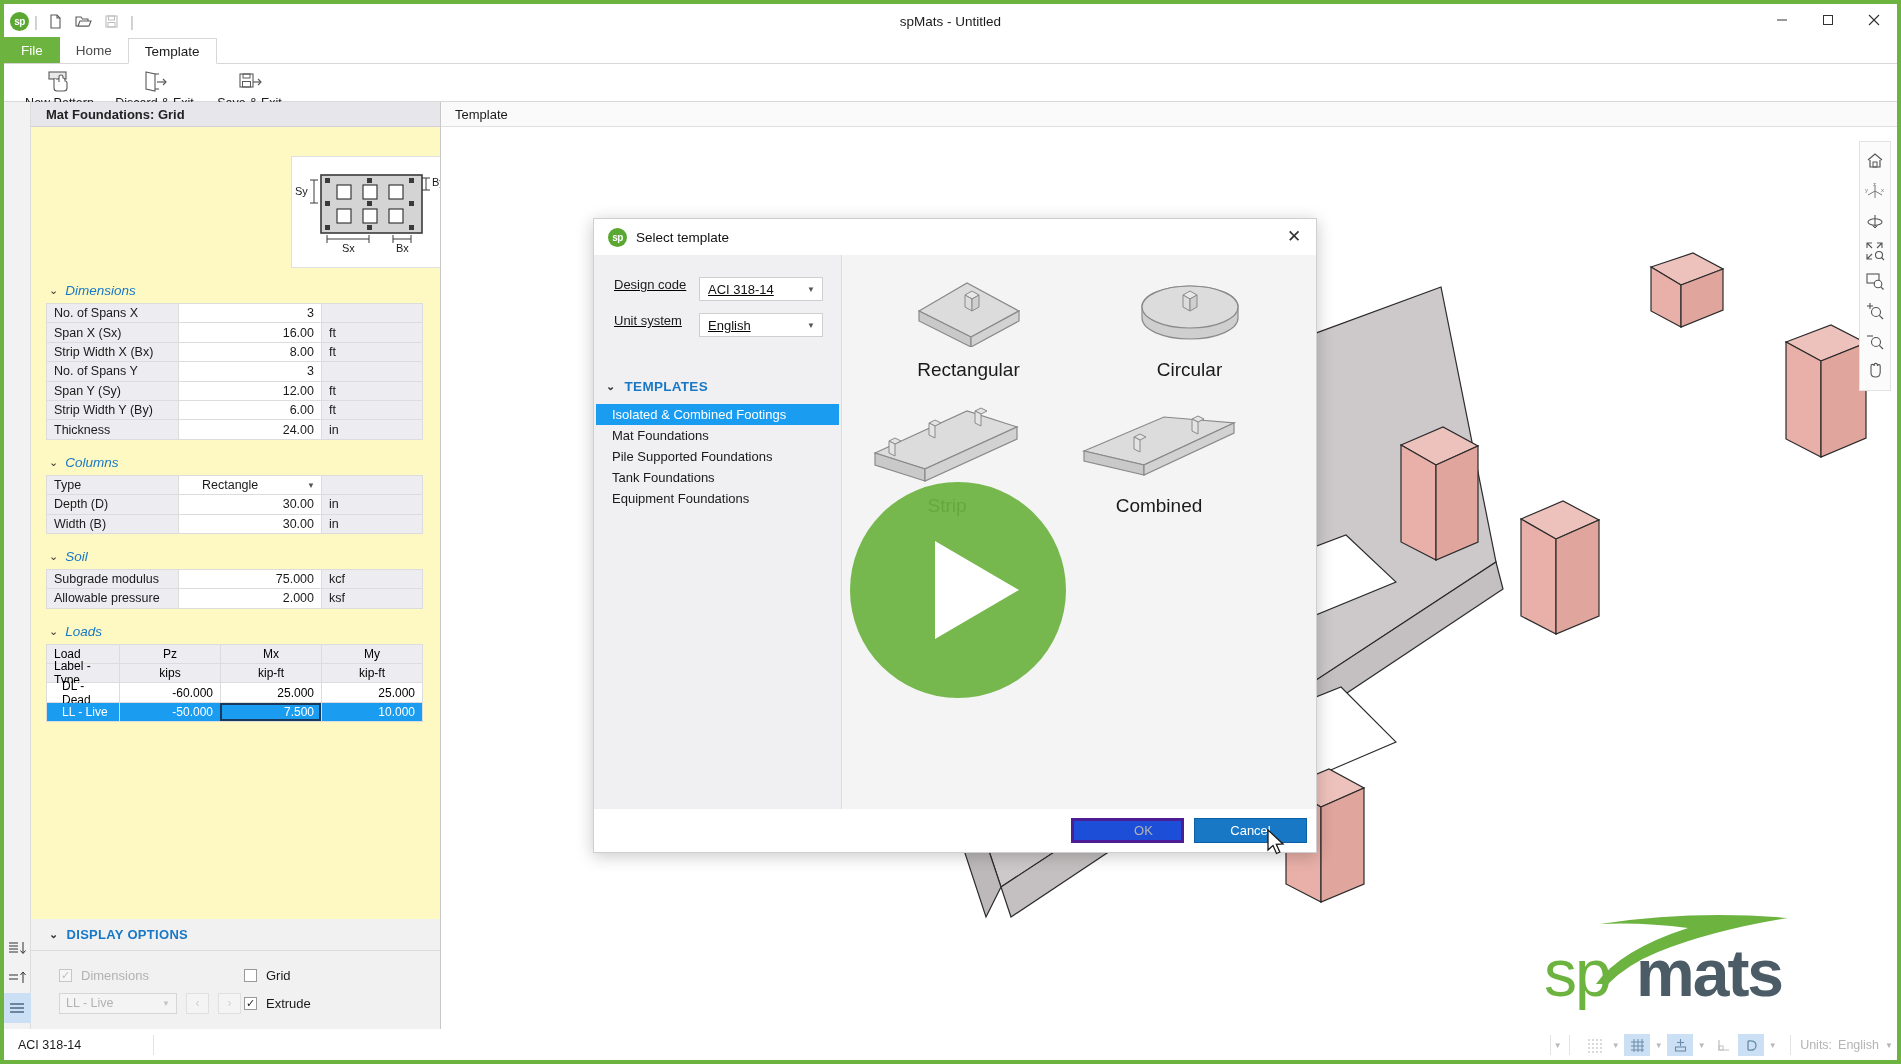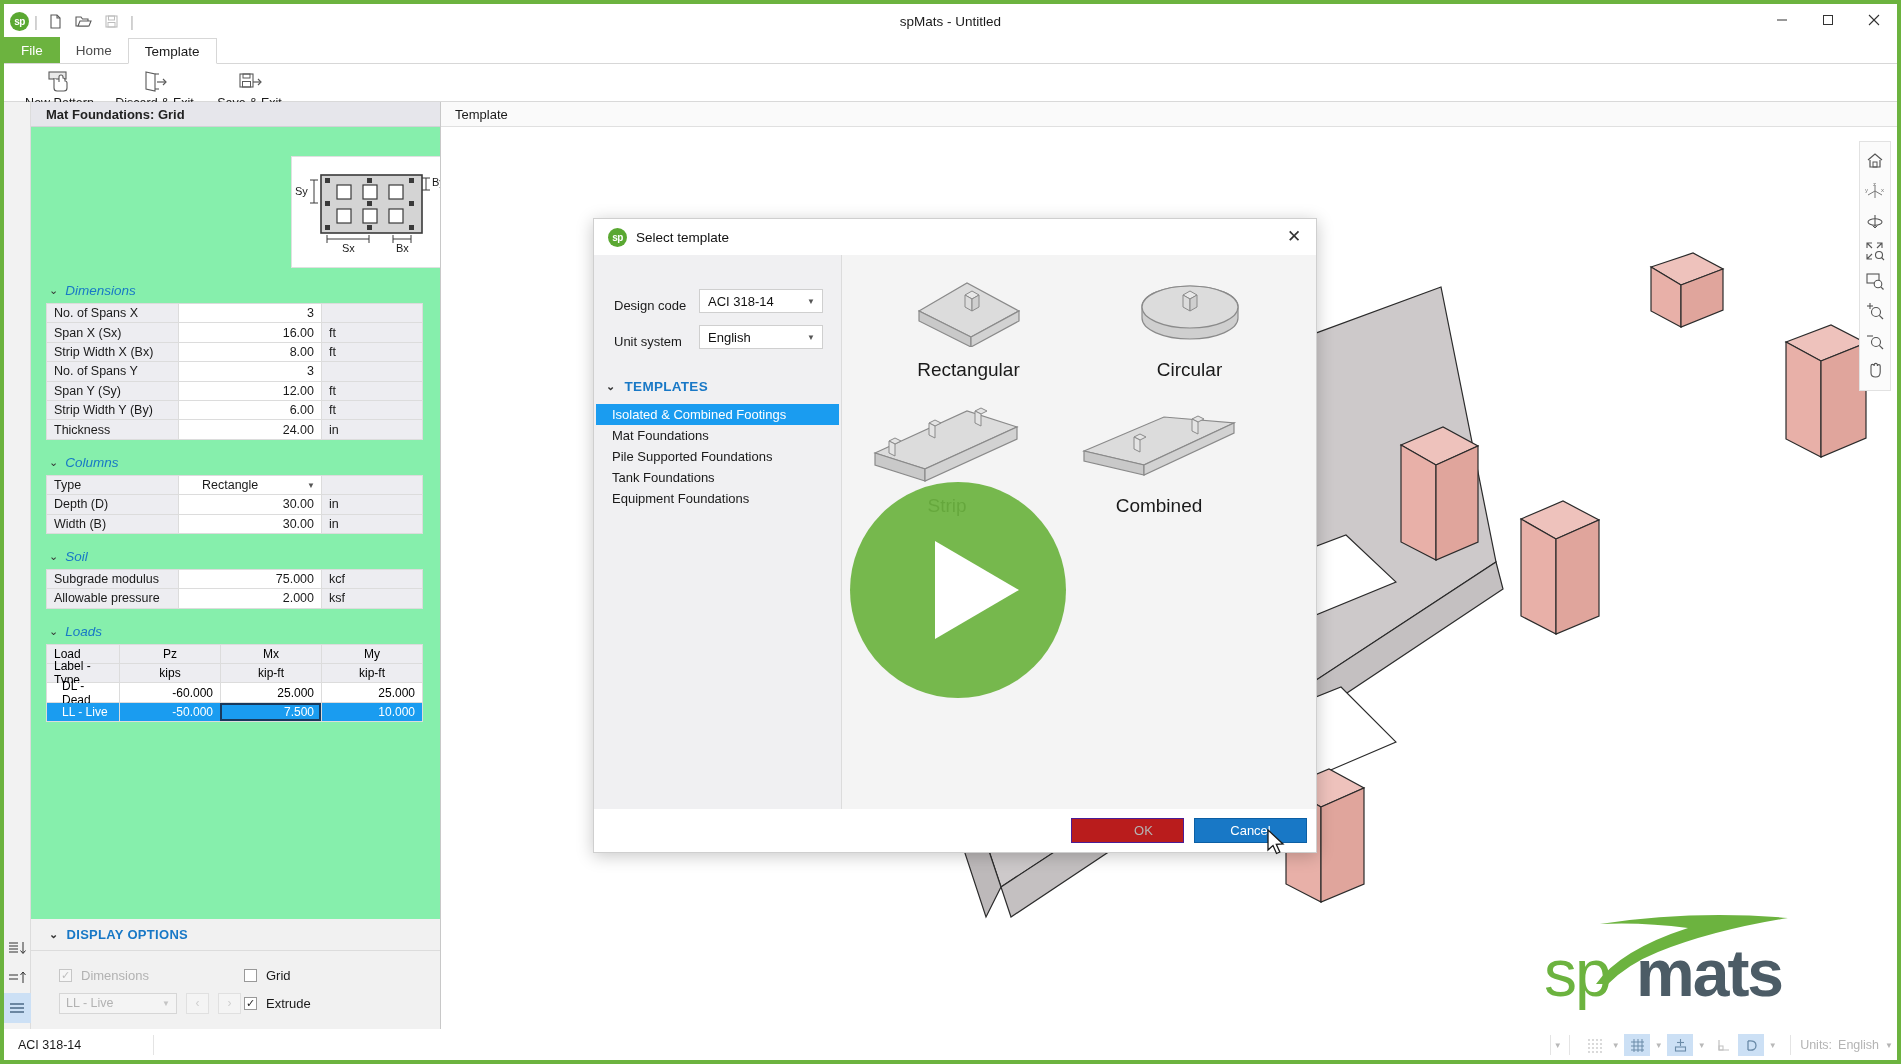--- a/index.html
+++ b/index.html
@@ -65,21 +65,21 @@
     background: #f2f2f2; border-right: 1px solid #dcdcdc;
     display: flex; flex-direction: column; justify-content: flex-end; align-items: center;
     padding-bottom: 6px;
   }
   .rail-ico { width: 27px; height: 30px; display: flex; align-items: center; justify-content: center; }
   .rail-ico.sel { background: #cce0f5; }
 
   
   .leftpanel {
     position: absolute; left: 27px; top: 98px; width: 410px; bottom: 31px;
-    background: #86efac; border-right: 1px solid #c8c8c8;
+    background: #fef9c3; border-right: 1px solid #c8c8c8;
     overflow: hidden;
   }
   .panel-header {
     height: 25px; background: #e6e6eb; border-bottom: 1px solid #d2d2d6;
     display: flex; align-items: center; padding-left: 15px;
     font-size: 13px; font-weight: bold; color: #222;
   }
   .figbox {
     margin: 29px auto 0 auto; width: 158px; height: 112px;
     background: #fff; border: 1px solid #e0e0e0; position: relative;
@@ -159,40 +159,40 @@
 
   
   .modal { position: absolute; left: 589px; top: 214px; width: 724px; height: 635px;
            background: #fff; border: 1px solid #cfcfcf; box-shadow: 0 3px 16px rgba(0,0,0,.22); z-index: 20; }
   .dlg-title { height: 36px; display: flex; align-items: center; padding-left: 14px; gap: 9px;
                font-size: 13.5px; color: #111; background: #fff; }
   .dlg-close { position: absolute; right: 0; top: 0; width: 44px; height: 34px;
                display: flex; align-items: center; justify-content: center; font-size: 17px; color: #333; }
   .dlg-body { position: absolute; left: 0; top: 36px; right: 0; bottom: 43px; display: flex; }
   .dlg-left { width: 248px; background: #f0f0f2; border-right: 1px solid #dcdcdc; padding-top: 22px; }
-  .frow { display: flex; align-items: flex-end; padding: 0 0 0 20px; height: 36px; }
+  .frow { display: flex; align-items: flex-start; padding: 0 0 0 20px; height: 36px; text-decoration: underline; }
   .flbl { width: 85px; font-size: 13px; color: #1a1a1a; }
   .fsel { width: 124px; height: 24px; border: 1px solid #cfcfcf; background: #fff;
           display: flex; align-items: center; padding: 0 8px; font-size: 13px; color: #111; position: relative; }
   .fsel .dd { position: absolute; right: 7px; font-size: 8px; color: #555; }
   .tmpl-head { display: flex; align-items: center; gap: 9px; padding: 30px 0 10px 12px;
                font-size: 13.5px; font-weight: bold; color: #1878c6; letter-spacing: .3px; }
   .tmpl-item { height: 21px; display: flex; align-items: center; padding-left: 16px;
                font-size: 13px; color: #1a1a1a; margin: 0 2px; }
   .tmpl-item.sel { background: #1a9cf0; color: #fff; }
   .dlg-right { flex: 1; background: #f4f4f4; position: relative; padding-top: 18px; }
   .thumbrow { display: flex; justify-content: space-around; padding: 0 16px; }
   .thumb { width: 150px; display: flex; flex-direction: column; align-items: center; }
   .thumb-lbl { font-size: 19px; color: #1a1a1a; margin-top: 8px; }
   .thumbrow2 { display: flex; padding: 22px 0 0 30px; gap: 62px; }
   .dlg-foot { position: absolute; left: 0; right: 0; bottom: 0; height: 43px;
               display: flex; align-items: center; justify-content: flex-end; gap: 10px; padding-right: 9px;
               background: #fff; }
   .dbtn { width: 113px; height: 25px; font-size: 13px; display: flex; align-items: center; justify-content: center; }
-  .dbtn.ok { background: #b91c1c; border: 1px solid #4c1d95; color: #b4b4b4; padding-left: 32px; }
+  .dbtn.ok { background: #1d4ed8; border: 3px solid #4c1d95; color: #b4b4b4; padding-left: 32px; }
   .dbtn.cancel { background: #1878c6; border: 1px solid #0c5fa4; color: #fff; }
 
   .playbtn { position: absolute; left: 843px; top: 475px; width: 222px; height: 222px; z-index: 40; }
 
   
   .statusbar {
     position: absolute; left: 0; right: 0; bottom: 0; height: 31px; background: #fff;
     border-top: 1px solid #ffffff; display: flex; align-items: center;
   }
   .sb-code { width: 150px; font-size: 12.5px; color: #1a1a1a; padding-left: 14px;

